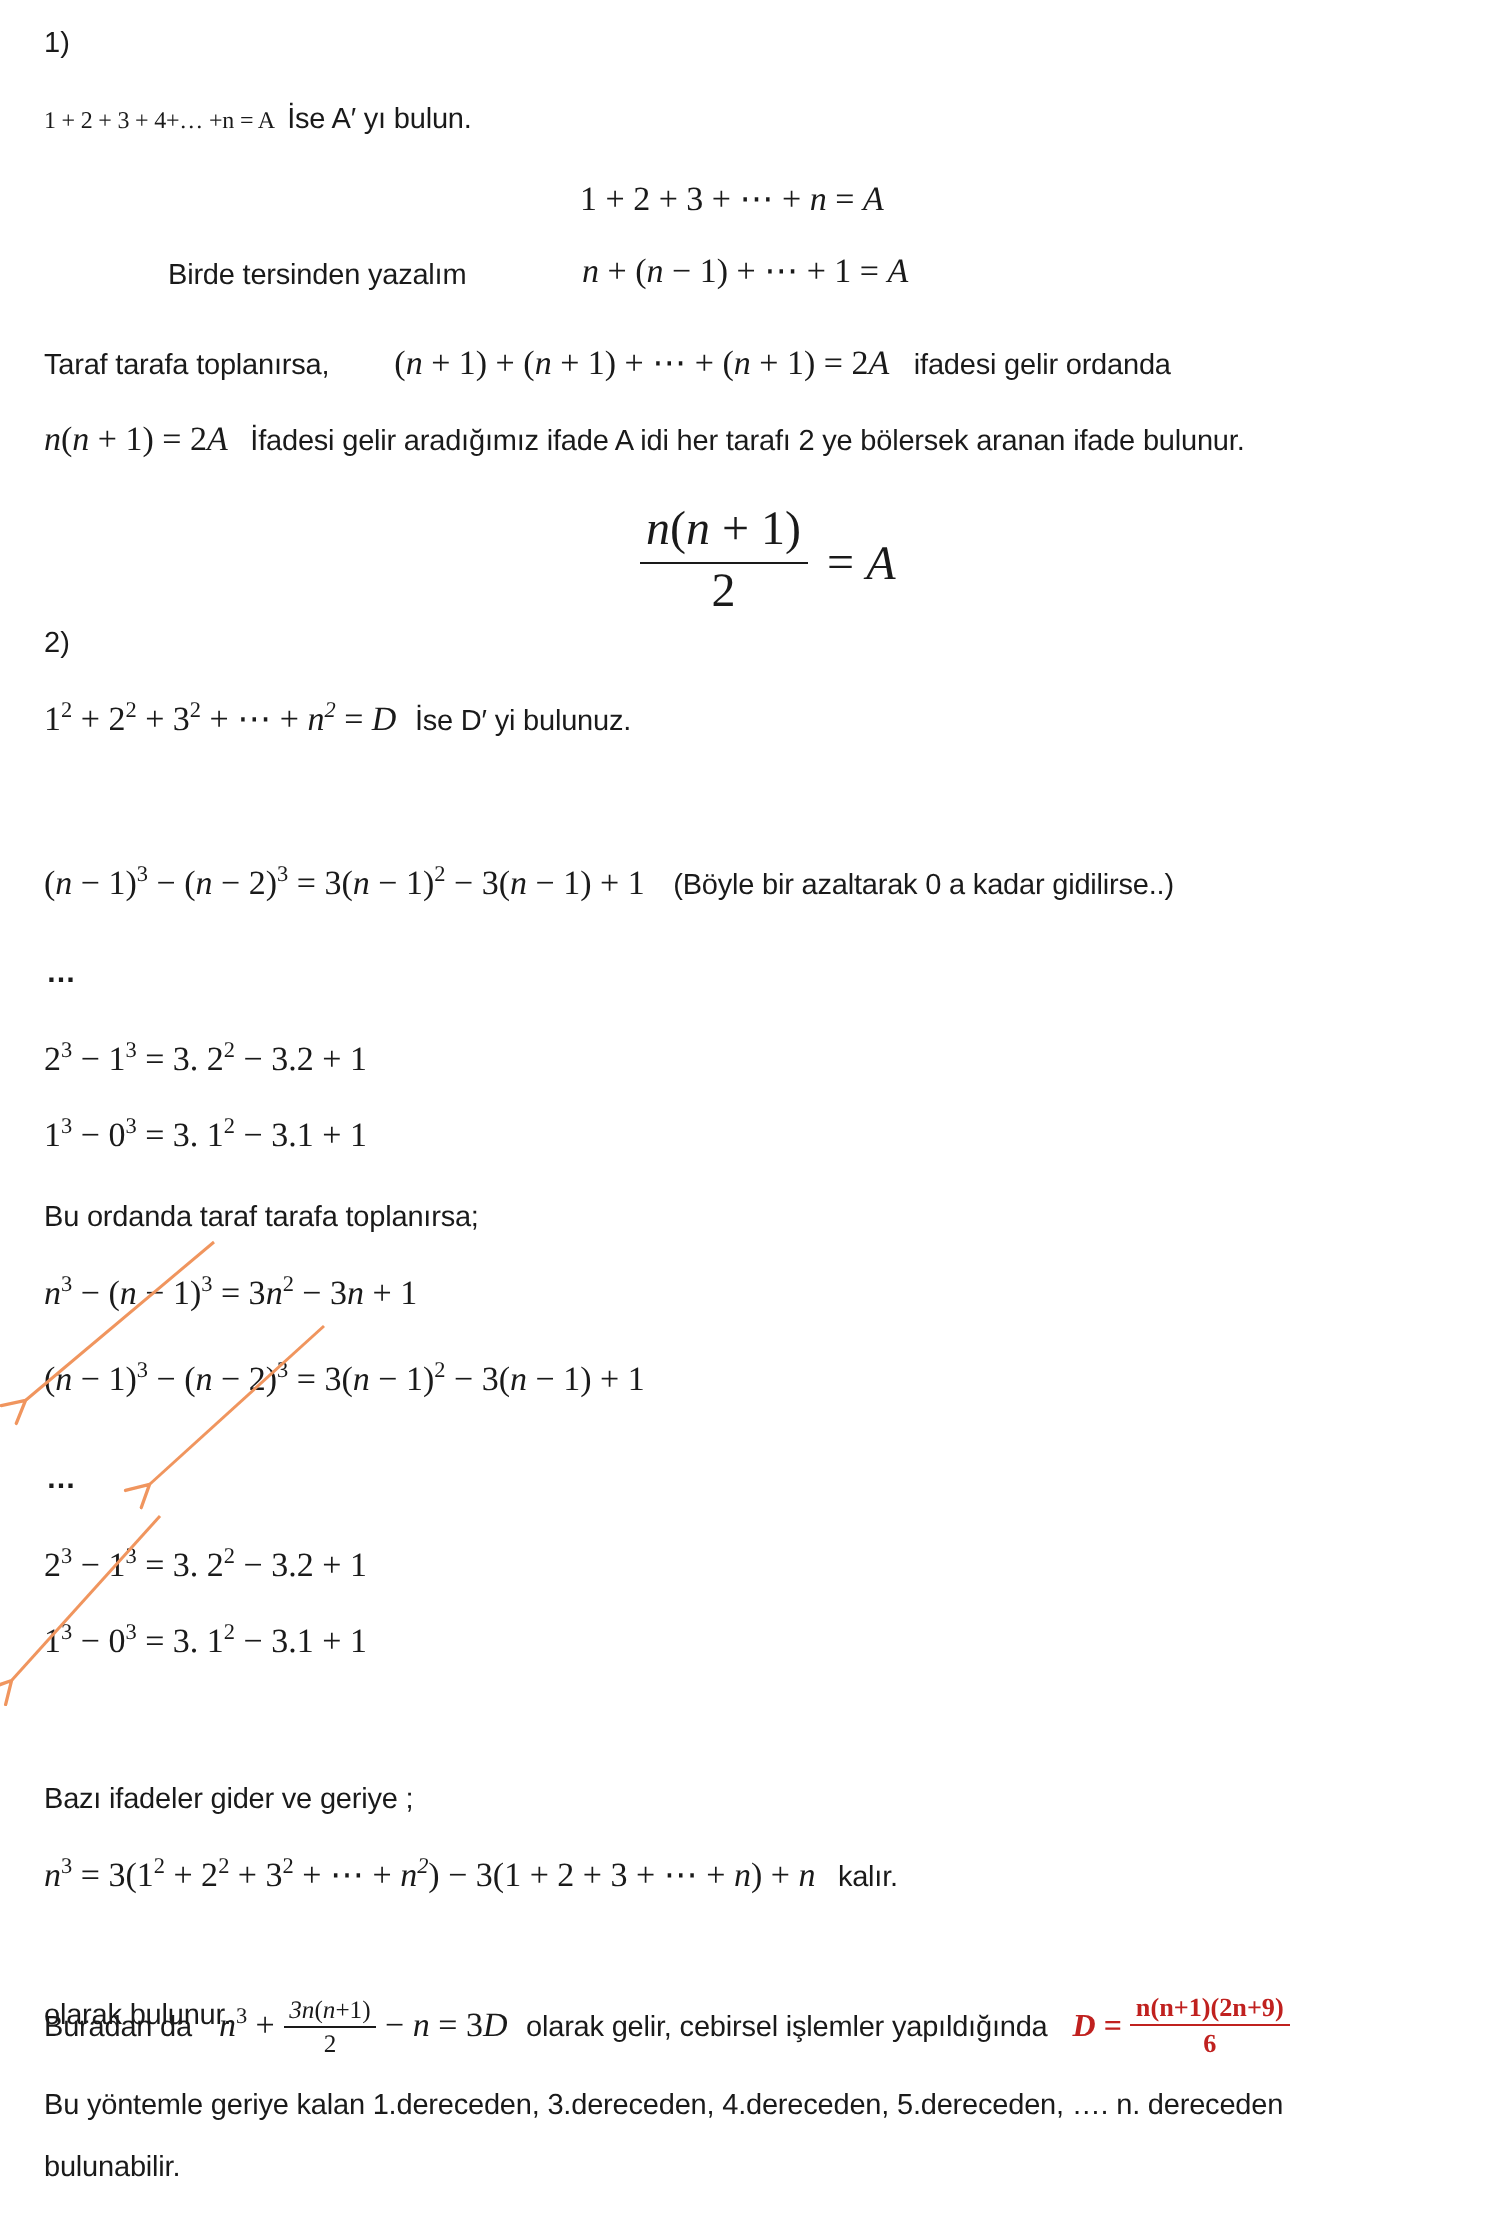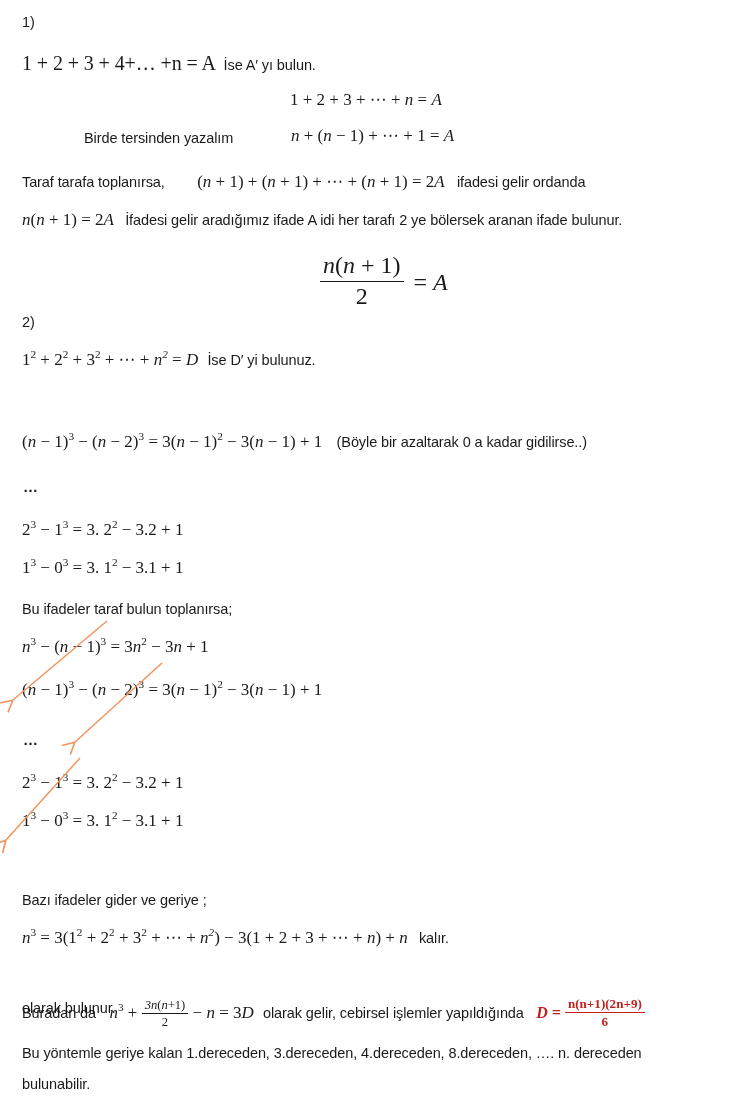--- a/index.html
+++ b/index.html
@@ -134,21 +134,21 @@
   }
 </style>
 </head>
 <body>
 
 <div class="page">
 
   <div class="ln numbering" style="left:22px; top:14px;">1)</div>
 
   <div class="ln prose" style="left:22px; top:52px;">
-    <span class="math" style="font-size:20px;">
+    <span class="math" style="font-size:12px;">
       <span class="mn">1 + 2 + 3 + 4+</span><span class="mo">… +</span><span class="mn">n = A</span>
     </span>
     <span class="mtxt">&nbsp;İse A′ yı bulun.</span>
   </div>
 
   <div class="ln math" style="left:290px; top:90px;">
     <span class="mn">1 + 2 + 3 + ⋯ + </span><span class="mi">n</span><span class="mn"> = </span><span class="mi">A</span>
   </div>
 
   <div class="ln prose" style="left:84px; top:130px;">Birde tersinden yazalım</div>
@@ -200,21 +200,21 @@
   <div class="ln dots" style="left:23px; top:478px;">…</div>
 
   <div class="ln math" style="left:22px; top:520px;text-align:center;">
     <span class="mn">2</span><span class="sup mn">3</span><span class="mn"> − 1</span><span class="sup mn">3</span><span class="mn"> = 3. 2</span><span class="sup mn">2</span><span class="mn"> − 3.2 + 1</span>
   </div>
 
   <div class="ln math" style="left:22px; top:558px;">
     <span class="mn">1</span><span class="sup mn">3</span><span class="mn"> − 0</span><span class="sup mn">3</span><span class="mn"> = 3. 1</span><span class="sup mn">2</span><span class="mn"> − 3.1 + 1</span>
   </div>
 
-  <div class="ln prose" style="left:22px; top:601px;">Bu ifadeler taraf bulun toplanırsa;</div>
+  <div class="ln prose" style="left:22px; top:601px;">Bu ordanda taraf tarafa toplanırsa;</div>
 
   <div class="ln math" style="left:22px; top:637px;">
     <span class="mi">n</span><span class="sup mn">3</span><span class="mn"> − (</span><span class="mi">n</span><span class="mn"> − 1)</span><span class="sup mn">3</span><span class="mn"> = 3</span><span class="mi">n</span><span class="sup mn">2</span><span class="mn"> − 3</span><span class="mi">n</span><span class="mn"> + 1</span>
   </div>
 
   <div class="ln math" style="left:22px; top:680px;">
     <span class="mn">(</span><span class="mi">n</span><span class="mn"> − 1)</span><span class="sup mn">3</span><span class="mn"> − (</span><span class="mi">n</span><span class="mn"> − 2)</span><span class="sup mn">3</span><span class="mn"> = 3(</span><span class="mi">n</span><span class="mn"> − 1)</span><span class="sup mn">2</span><span class="mn"> − 3(</span><span class="mi">n</span><span class="mn"> − 1) + 1</span>
   </div>
 
   <div class="ln dots" style="left:23px; top:731px;">…</div>
@@ -246,21 +246,21 @@
       <span>D =</span>
       <span class="frac">
         <span class="num">n(n+1)(2n+9)</span>
         <span class="den">6</span>
       </span>
     </span>
   </div>
 
   <div class="ln prose" style="left:22px; top:1000px;">olarak bulunur.</div>
 
-  <div class="ln prose" style="left:22px; top:1045px;">Bu yöntemle geriye kalan 1.dereceden, 3.dereceden, 4.dereceden, 8.dereceden, …. n. dereceden</div>
+  <div class="ln prose" style="left:22px; top:1045px;">Bu yöntemle geriye kalan 1.dereceden, 3.dereceden, 4.dereceden, 5.dereceden, …. n. dereceden</div>
 
   <div class="ln prose" style="left:22px; top:1076px;">bulunabilir.</div>
 
   <svg class="arrows" viewBox="0 0 750 1108" width="750" height="1108">
     <defs>
       <marker id="arrowhead" markerWidth="9" markerHeight="9" refX="1" refY="4.5" orient="auto" markerUnits="strokeWidth">
         <path d="M 8.5,0.6 L 1.2,4.5 L 8.5,8.4" fill="none" stroke="#F0955E" stroke-width="1.1" stroke-linecap="round" stroke-linejoin="round"></path>
       </marker>
     </defs>
     <line x1="107" y1="621" x2="13" y2="700" stroke="#F0955E" stroke-width="1.5" marker-end="url(#arrowhead)"></line>

